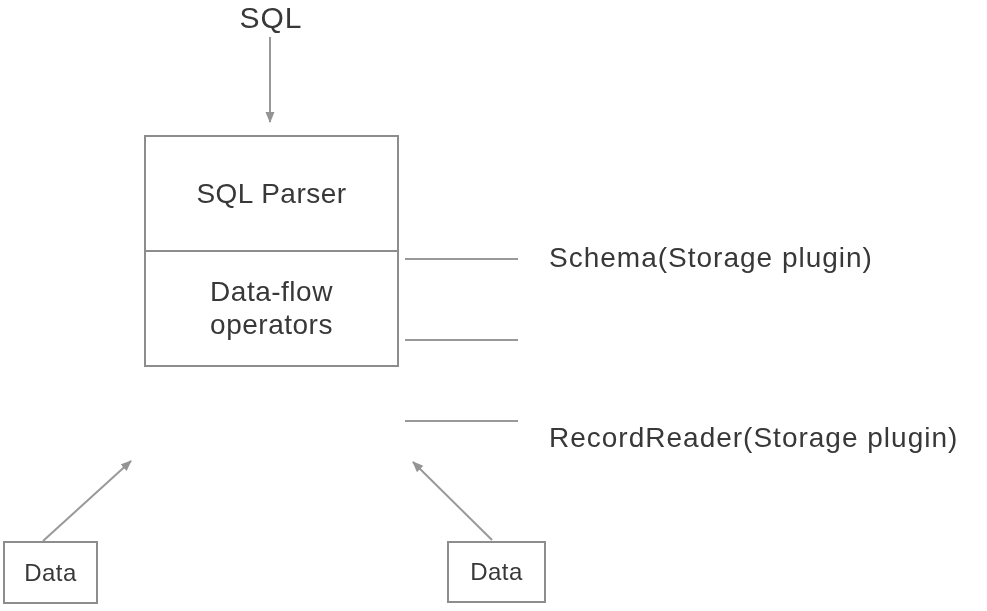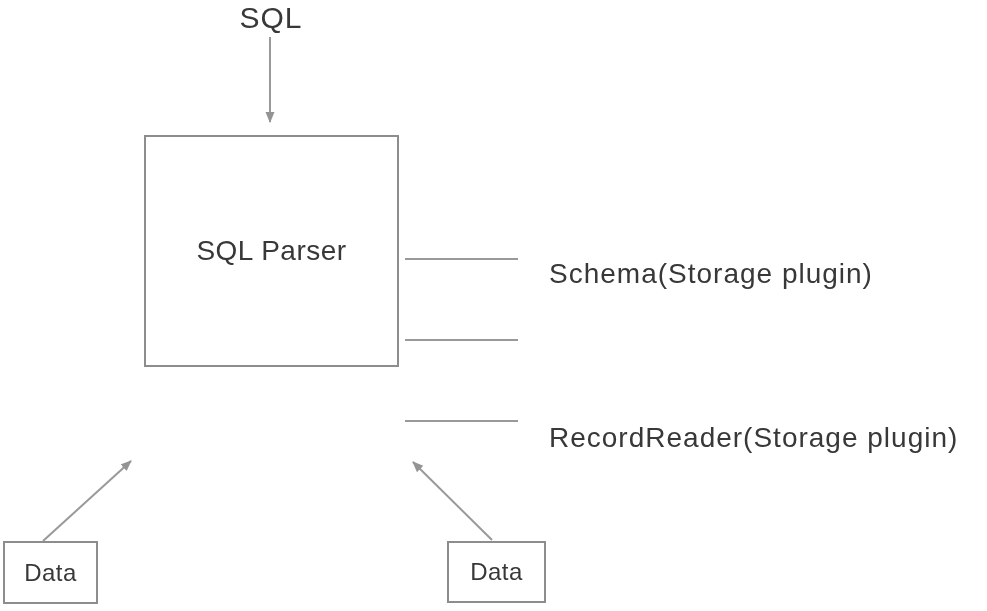--- a/index.html
+++ b/index.html
@@ -36,21 +36,21 @@
     font-size:28px;letter-spacing:0.5px;text-align:center;
   }
   .stack-row + .stack-row{border-top:2px solid var(--border);}
   .stack-row .wrap-narrow{
     display:inline-block;max-width:165px;line-height:1.15;
   }
   .annotation{
     position:absolute;left:549px;transform:translateY(-50%);
     font-size:28px;letter-spacing:1px;white-space:nowrap;
   }
-  .annotation.a0{top:258px;margin-top:16px;}
+  .annotation.a0{top:258px;}
   .annotation.a1{top:340px;}
   .annotation.a2{top:438px;}
   .data-box{
     position:absolute;box-sizing:border-box;
     border:2px solid var(--border);background:var(--bg);
     display:flex;align-items:center;justify-content:center;
     font-size:24px;letter-spacing:0.5px;
   }
   .data-box.left{left:3px;top:541px;width:95px;height:63px;}
   .data-box.right{left:447px;top:541px;width:99px;height:62px;}
@@ -76,20 +76,23 @@
     <line x1="43" y1="541" x2="131" y2="461" stroke="#999999" stroke-width="2" marker-end="url(#arrowhead)"></line>
     <line x1="492" y1="540" x2="413" y2="462" stroke="#999999" stroke-width="2" marker-end="url(#arrowhead)"></line>
   </svg>
 
   <div class="sql-label">SQL</div>
 
   <div class="stack">
     <div class="stack-row">
       <span>SQL Parser</span>
     </div>
+    <div class="stack-row">
+      <span class="wrap-narrow">Data-flow operators</span>
+    </div>
   </div>
 
   <div class="annotation a0">Schema(Storage plugin)</div>
   <div class="annotation a2">RecordReader(Storage plugin)</div>
 
   <div class="data-box left">
     <span>Data</span>
   </div>
   <div class="data-box right">
     <span>Data</span>

